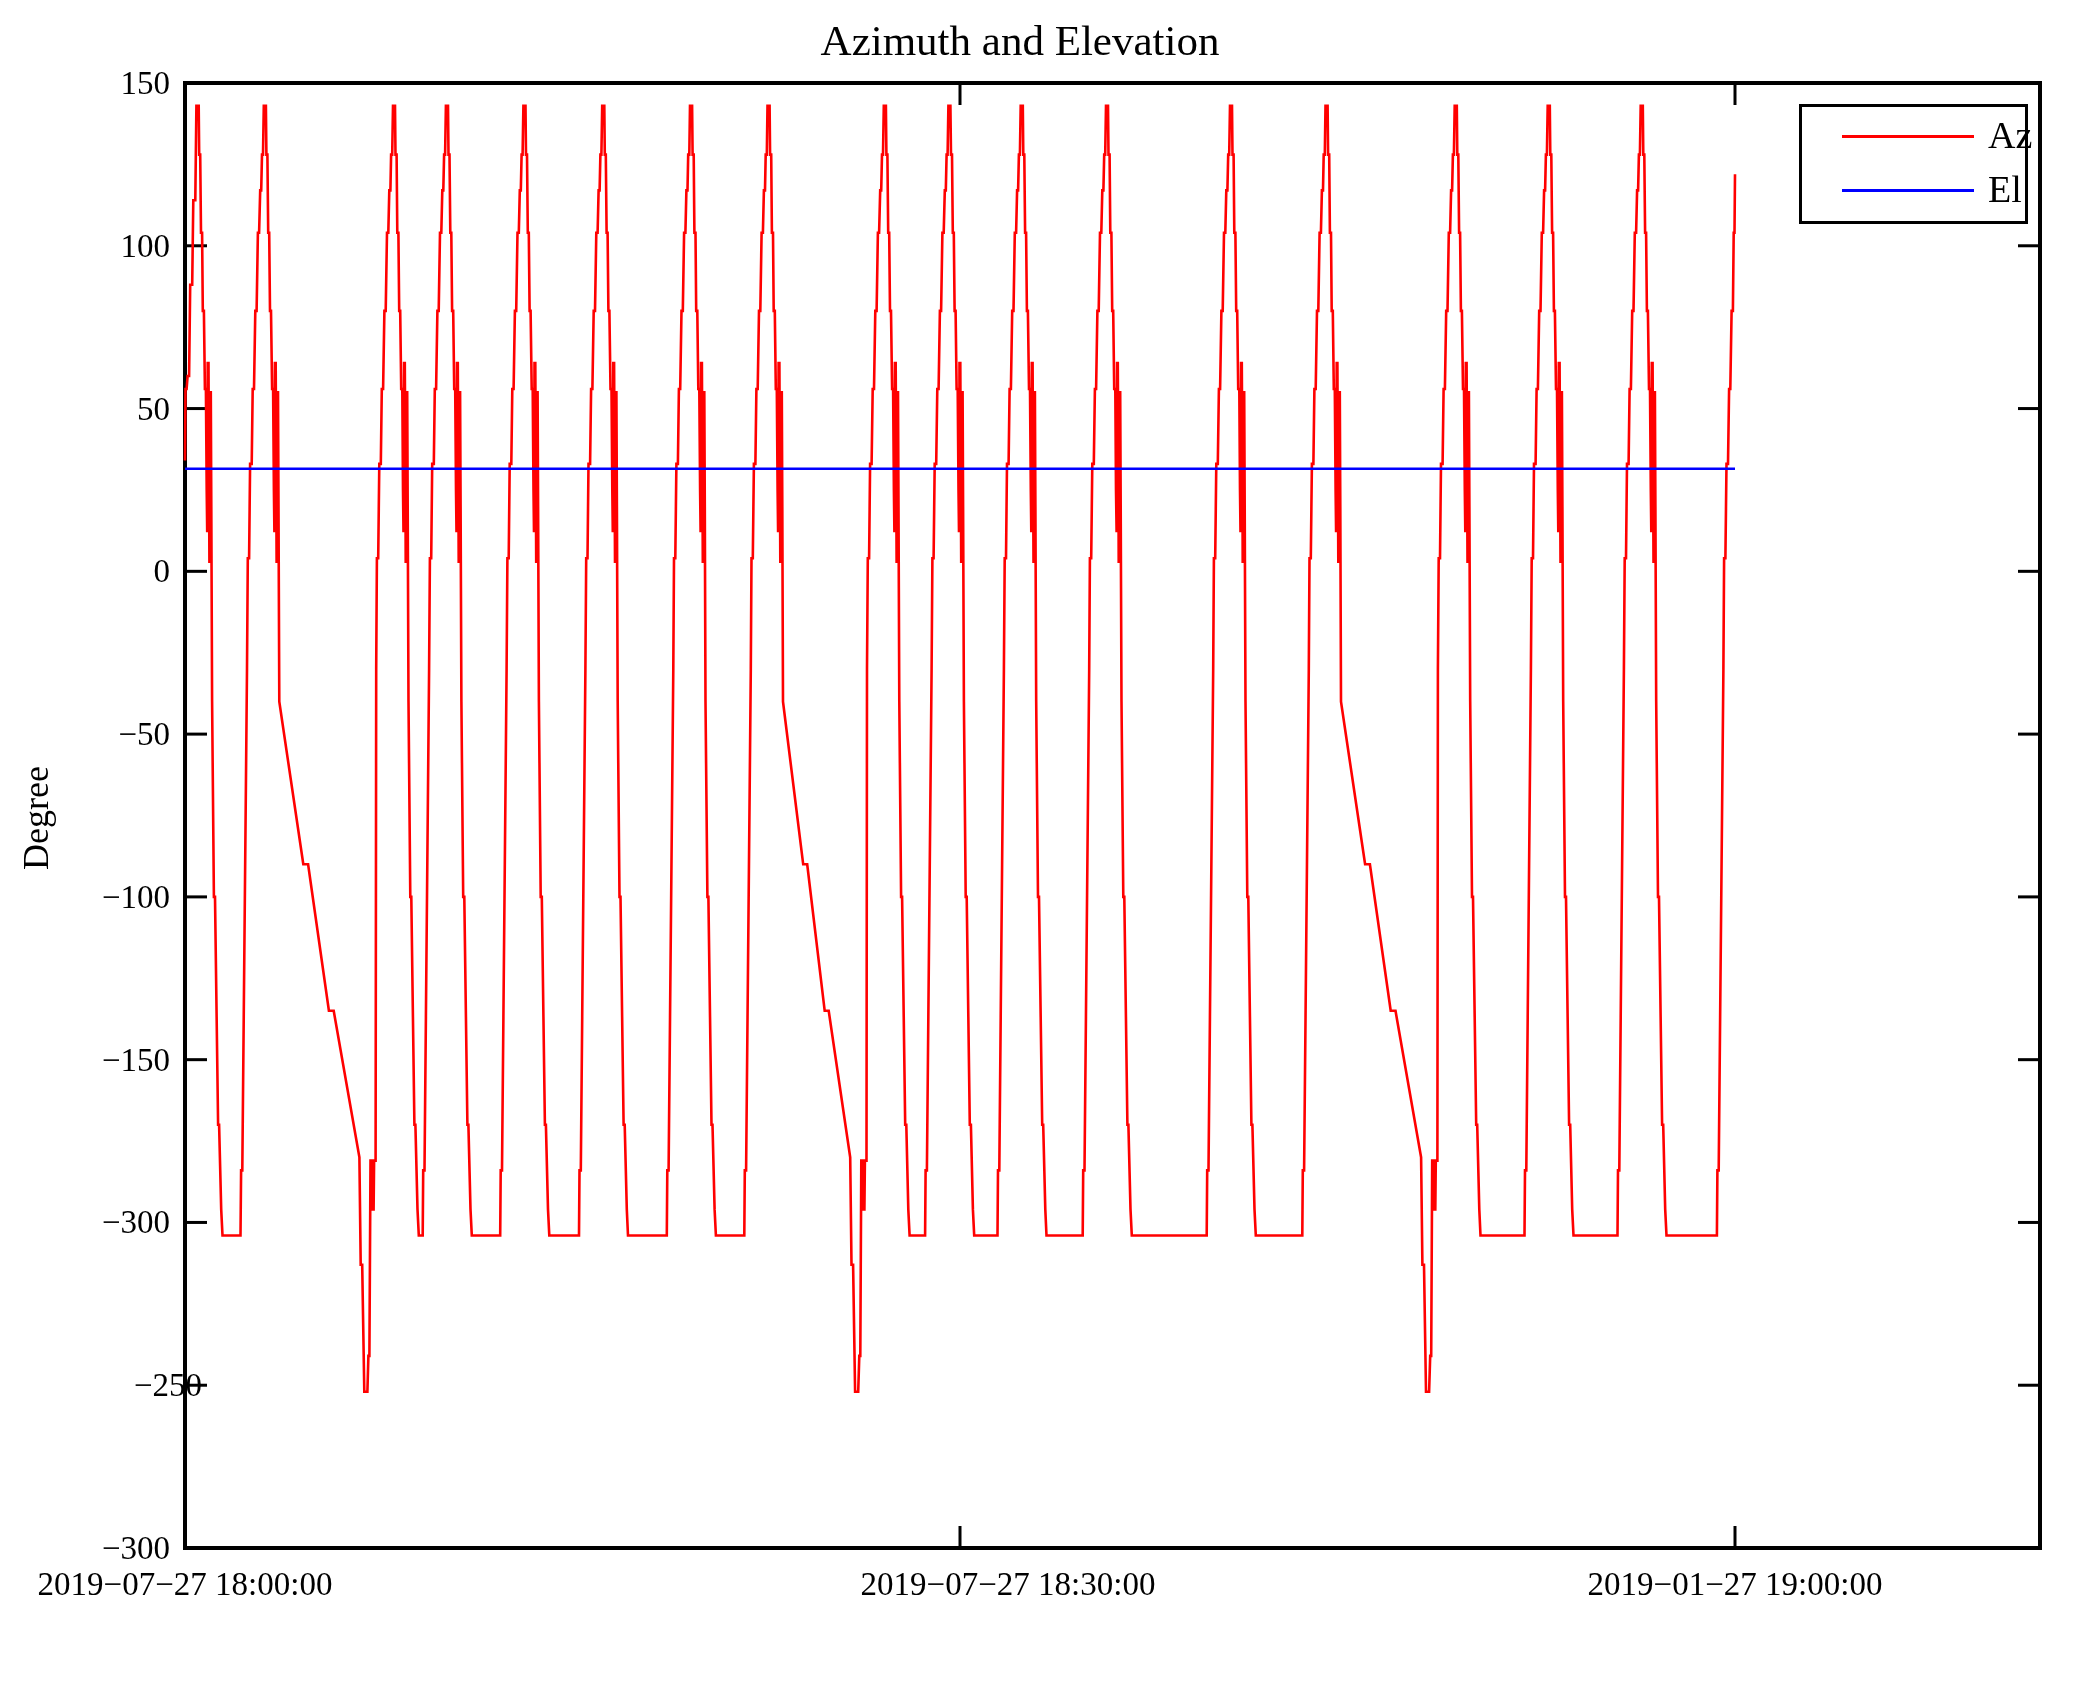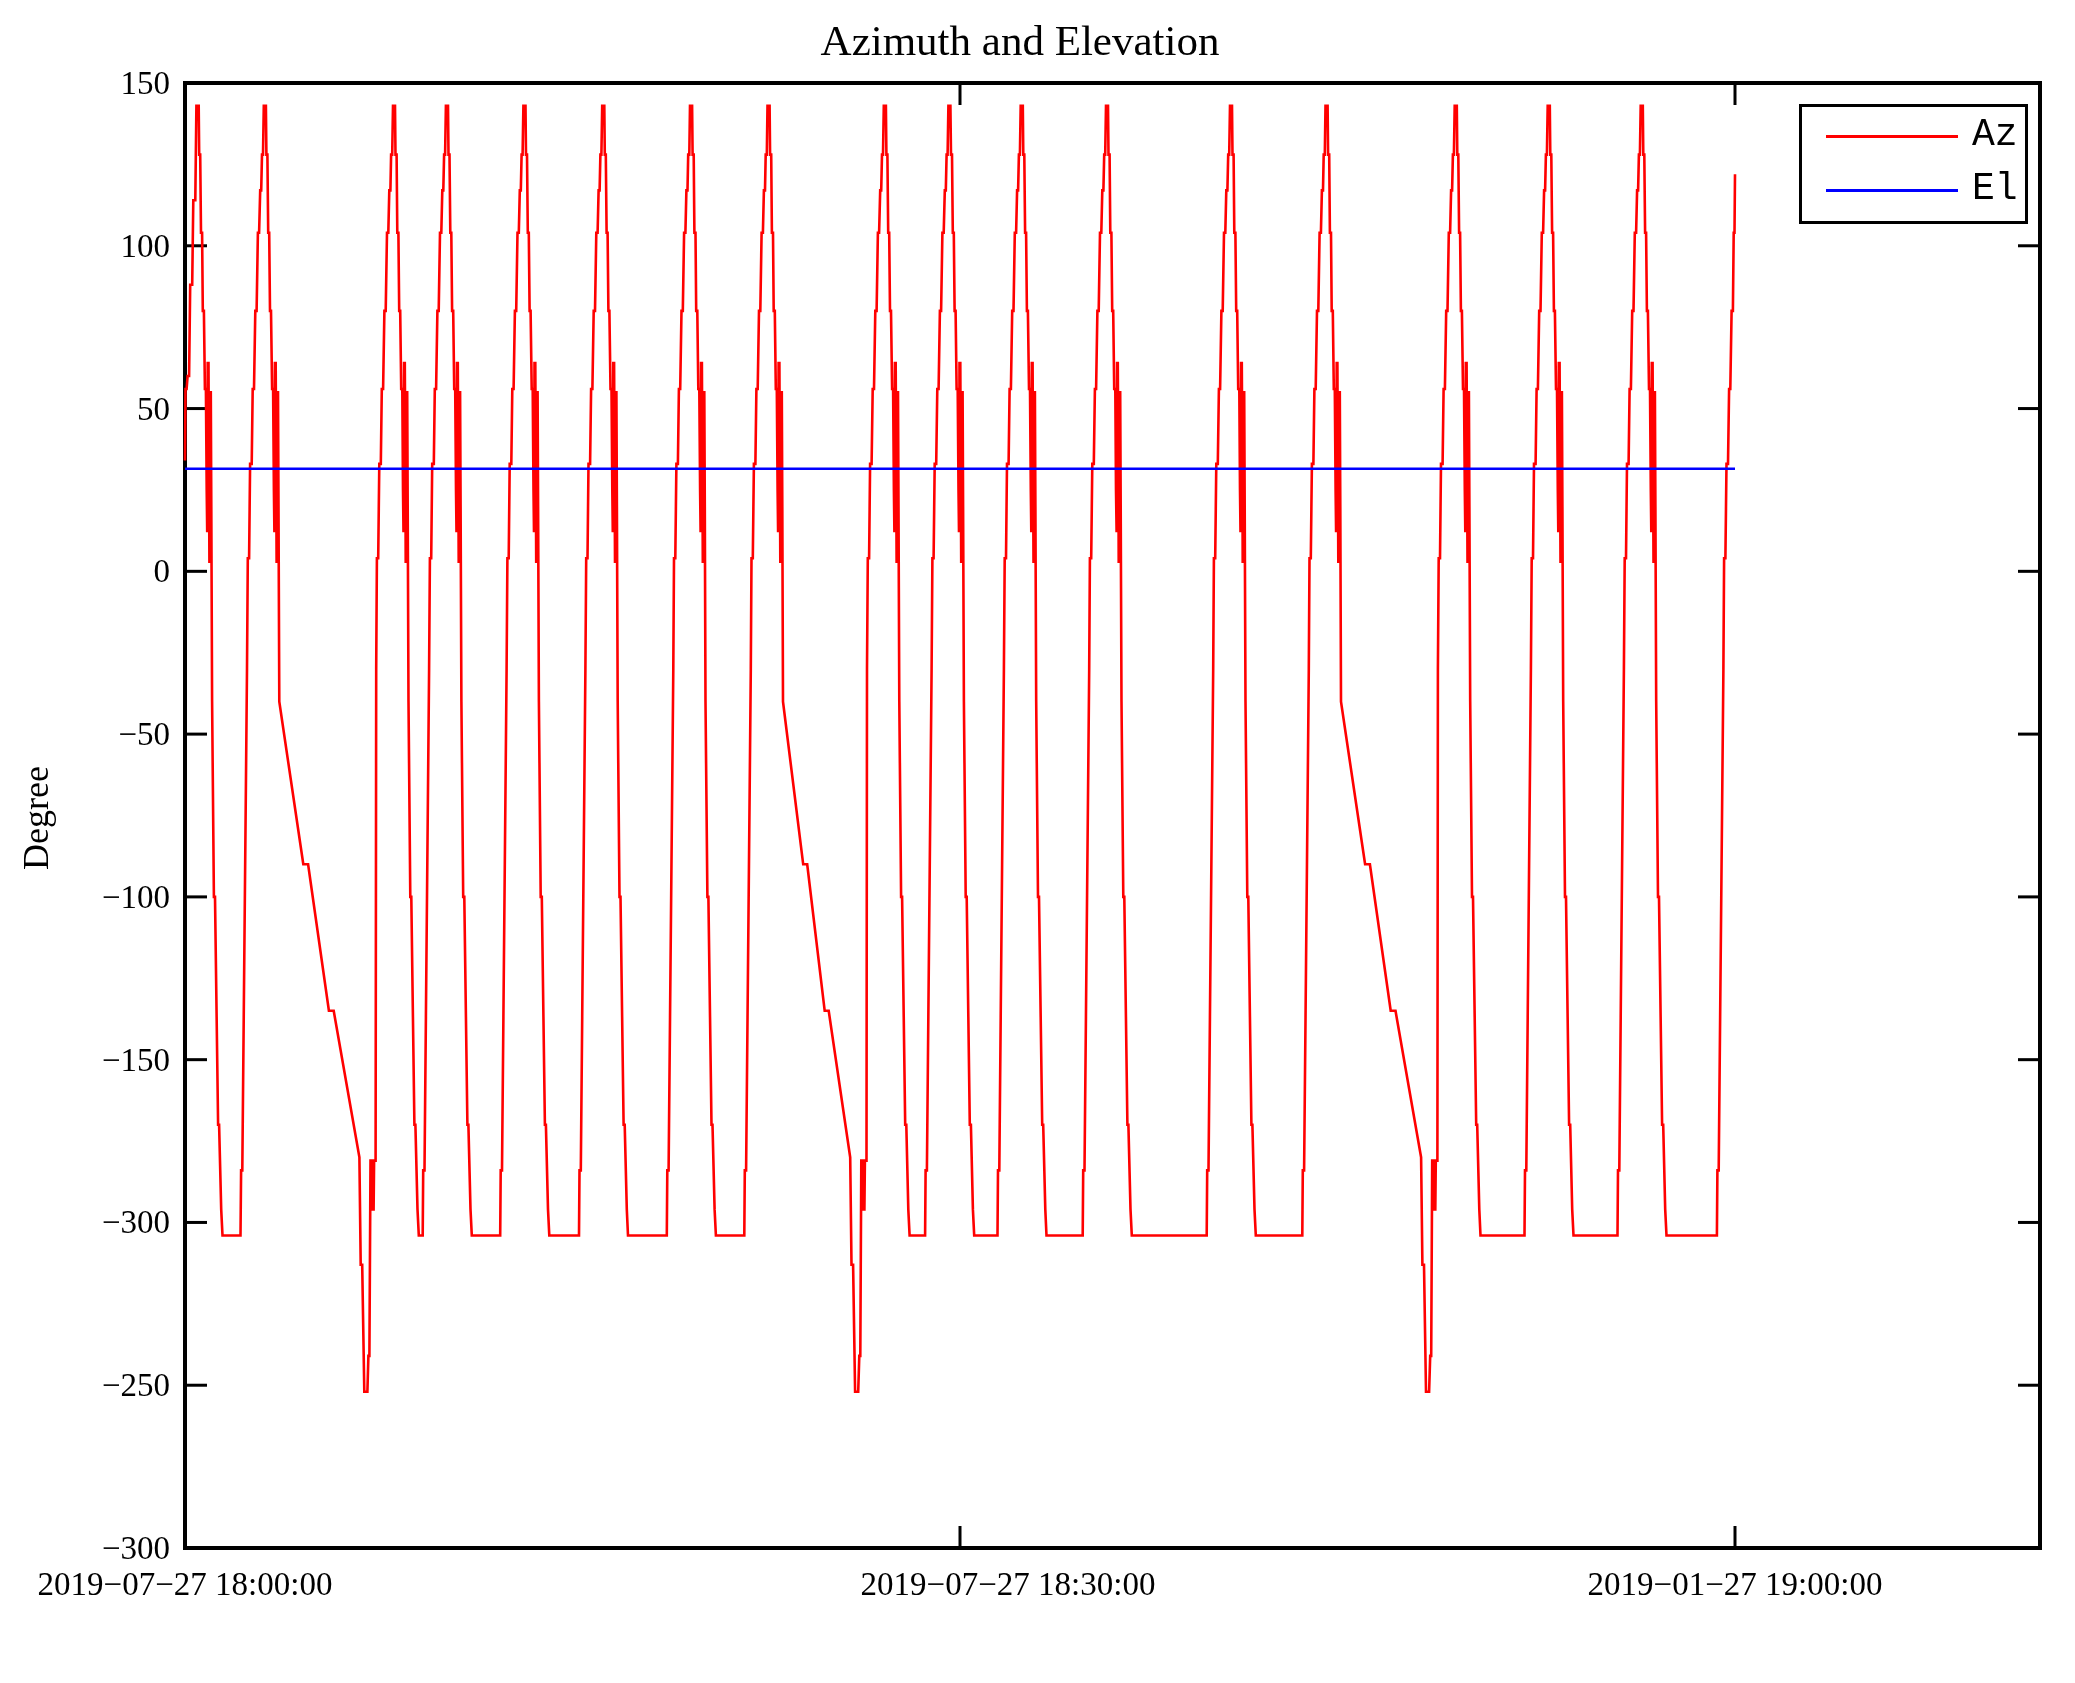--- a/index.html
+++ b/index.html
@@ -3,21 +3,21 @@
 <meta charset="utf-8">
 <style>
   html,body{margin:0;padding:0;background:#ffffff;}
   body{width:2075px;height:1683px;position:relative;font-family:"Liberation Serif",serif;color:#000;}
   .abs{position:absolute;}
   #chart-title{top:16px;left:1020px;transform:translateX(-50%);font-size:43px;white-space:nowrap;}
   #y-axis-label{left:36px;top:818px;transform:translate(-50%,-50%) rotate(-90deg);font-size:36px;white-space:nowrap;}
   .ytick-label{left:0;width:170px;text-align:right;font-size:33px;line-height:40px;white-space:nowrap;}
   .xtick-label{top:1566px;transform:translateX(-50%);font-size:33px;white-space:nowrap;}
   #legend{left:1799px;top:104px;width:229px;height:120px;border:3px solid #000;background:#fff;box-sizing:border-box;}
-  .legend-entry{position:absolute;left:0;width:100%;height:50px;font-family:Liberation Mono, monospace;}
+  .legend-entry{position:absolute;left:16px;width:100%;height:50px;}
   .legend-swatch{position:absolute;left:24px;top:24px;width:132px;height:0;border-top:3px solid #000;}
   .legend-label{position:absolute;left:170px;top:2px;font-size:38px;}
   svg{position:absolute;left:0;top:0;}
 </style>
 </head>
 <body>
 
 <div class="abs" id="chart-title">Azimuth and Elevation</div>
 <div class="abs" id="y-axis-label">Degree</div>
 
@@ -67,17 +67,17 @@
 </div>
 
 <div class="abs ytick-label" style="top: 63px;">150</div>
 <div class="abs ytick-label" style="top: 225.778px;">100</div>
 <div class="abs ytick-label" style="top: 388.556px;">50</div>
 <div class="abs ytick-label" style="top: 551.333px;">0</div>
 <div class="abs ytick-label" style="top: 714.111px;">−50</div>
 <div class="abs ytick-label" style="top: 876.889px;">−100</div>
 <div class="abs ytick-label" style="top: 1039.67px;">−150</div>
 <div class="abs ytick-label" style="top: 1202.44px;">−300</div>
-<div class="abs ytick-label" style="top: 1365.22px;">−250</div>
+<div class="abs ytick-label" style="top: 1365.22px; padding-left: 32px;">−250</div>
 <div class="abs ytick-label" style="top: 1528px;">−300</div>
 <div class="abs xtick-label" style="left: 185px;">2019−07−27 18:00:00</div>
 <div class="abs xtick-label" style="left: 960px; margin-left: 48px;">2019−07−27 18:30:00</div>
 <div class="abs xtick-label" style="left: 1735px;">2019−01−27 19:00:00</div>
 
 </body></html>

